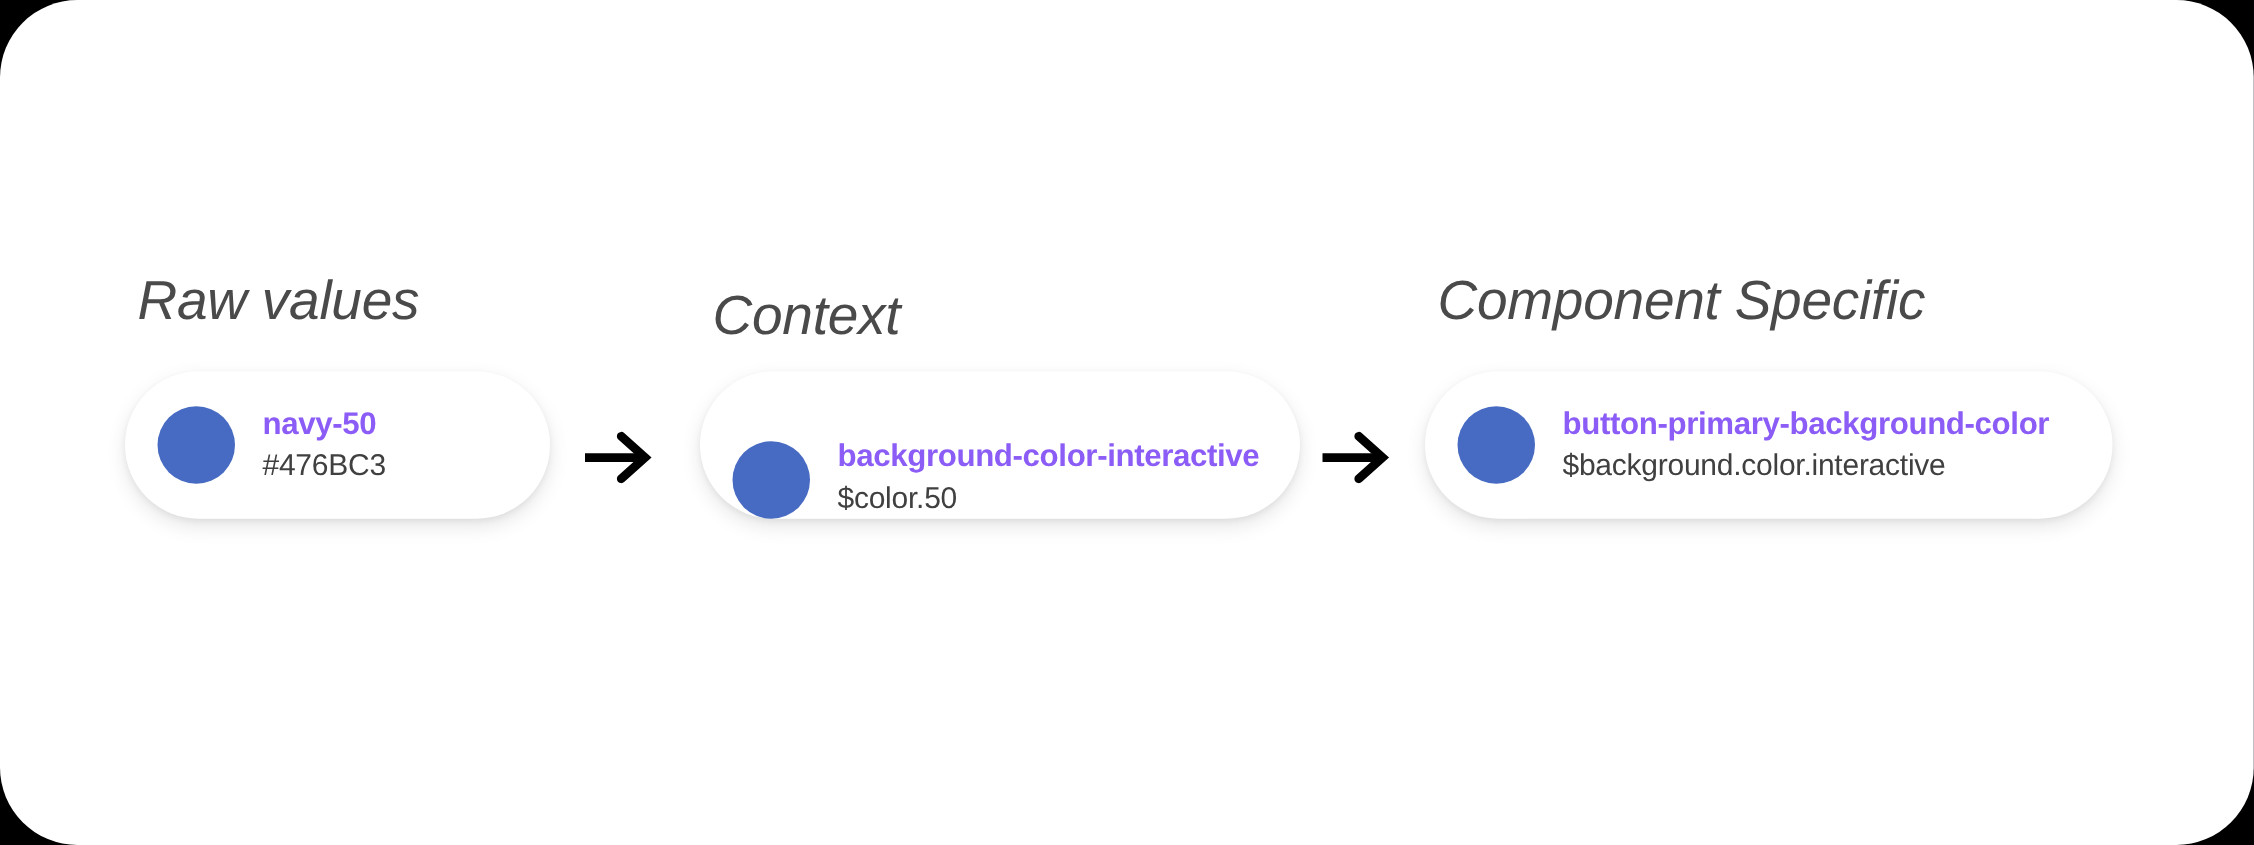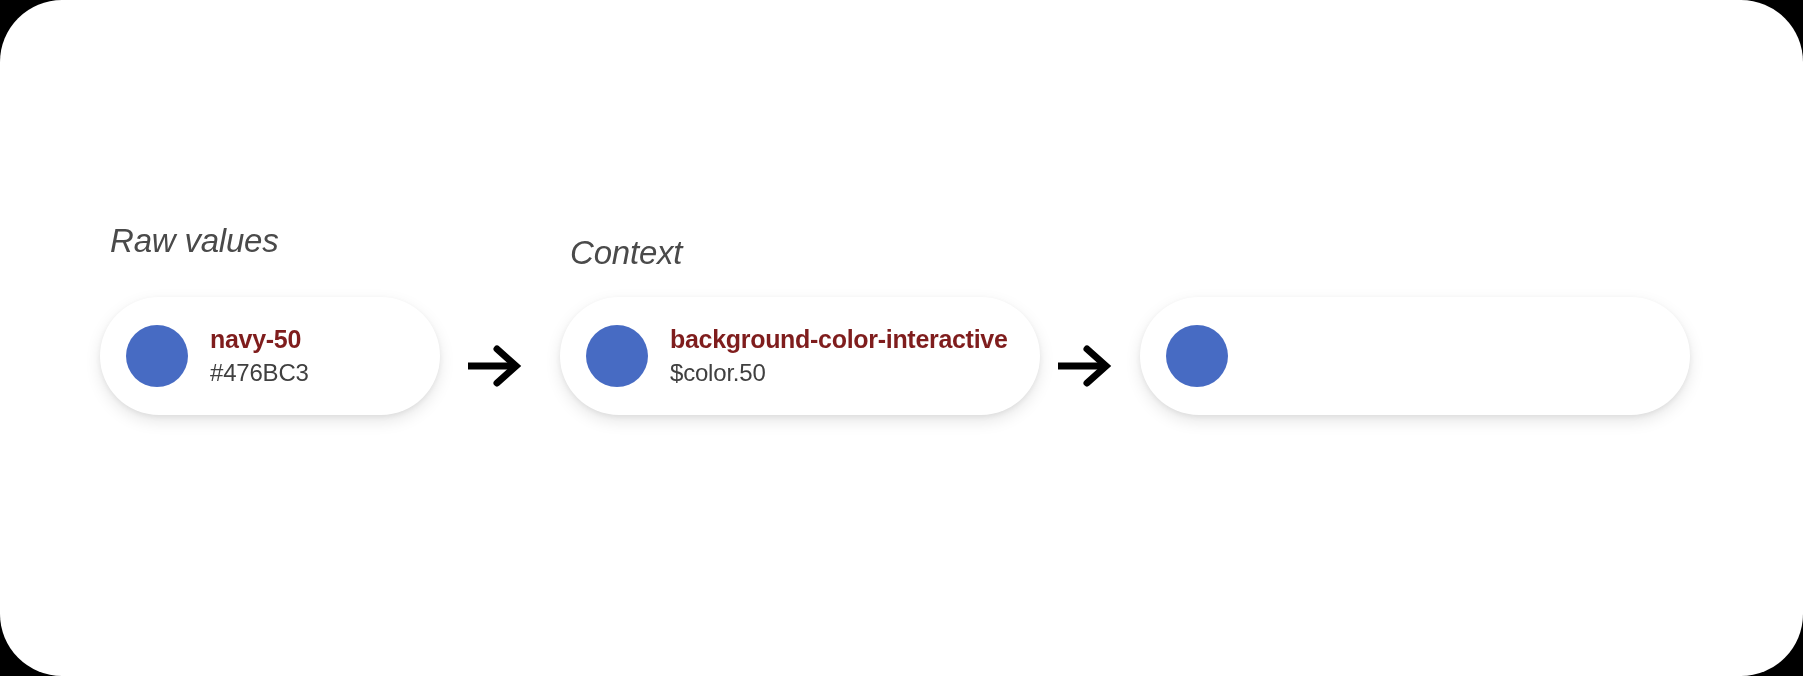--- a/index.html
+++ b/index.html
@@ -38,21 +38,21 @@
     position: absolute;
     left: 0px;
     top: 0px;
     width: 1803px;
     height: 676px;
   }
 
   .stage-label {
     position: absolute;
     font-style: italic;
-    font-size: 33px;
+    font-size: 44px;
     line-height: 38px;
     color: #4a4a4a;
     letter-spacing: -0.2px;
     white-space: nowrap;
   }
 
   .card {
     position: absolute;
     top: 297px;
     height: 118px;
@@ -75,21 +75,21 @@
   .card-text {
     margin-left: 22px;
     display: flex;
     flex-direction: column;
     justify-content: center;
   }
 
   .token-name {
     font-size: 25px;
     font-weight: bold;
-    color: #7f1d1d;
+    color: #8b5cf6;
     line-height: 32px;
     letter-spacing: -0.3px;
     white-space: nowrap;
   }
 
   .token-value {
     font-size: 24px;
     font-weight: normal;
     color: #404040;
     line-height: 32px;
@@ -105,21 +105,21 @@
     height: 56px;
   }
   .arrow svg { display: block; width: 62px; height: 56px; }
 
   
   #label-0 { left: 110px;  top: 222px; }
   #label-1 { left: 570px;  top: 234px; }
   #label-2 { left: 1150px; top: 222px; }
 
   #card-0 { left: 100px;  width: 340px; }
-  #card-1 { left: 560px;  width: 480px; }
+  #card-1 { left: 560px;  width: 480px; align-items: flex-end; }
   #card-2 { left: 1140px; width: 550px; }
 
   #arrow-0 { left: 464px;  }
   #arrow-1 { left: 1054px; }
 </style>
 </head>
 <body>
 
 <div id="canvas" style="background: rgb(0, 0, 0);">
   <div id="panel" style="background: rgb(255, 255, 255);"></div>
@@ -151,18 +151,23 @@
       </div>
     </div>
 
     <div class="arrow" id="arrow-1">
       <svg viewBox="0 0 62 56" xmlns="http://www.w3.org/2000/svg">
         <path d="M4 28 H50" stroke="#000000" stroke-width="7" stroke-linecap="butt" fill="none"></path>
         <path d="M33 11 L52 28 L33 45" stroke="#000000" stroke-width="7" stroke-linecap="round" stroke-linejoin="miter" fill="none"></path>
       </svg>
     </div>
 
+    <div class="stage-label" id="label-2">Component Specific</div>
     <div class="card" id="card-2">
       <div class="swatch" style="background:#476BC3"></div>
+      <div class="card-text">
+        <div class="token-name">button-primary-background-color</div>
+        <div class="token-value">$background.color.interactive</div>
+      </div>
     </div>
 
   </div>
 </div>
 
 </body></html>

